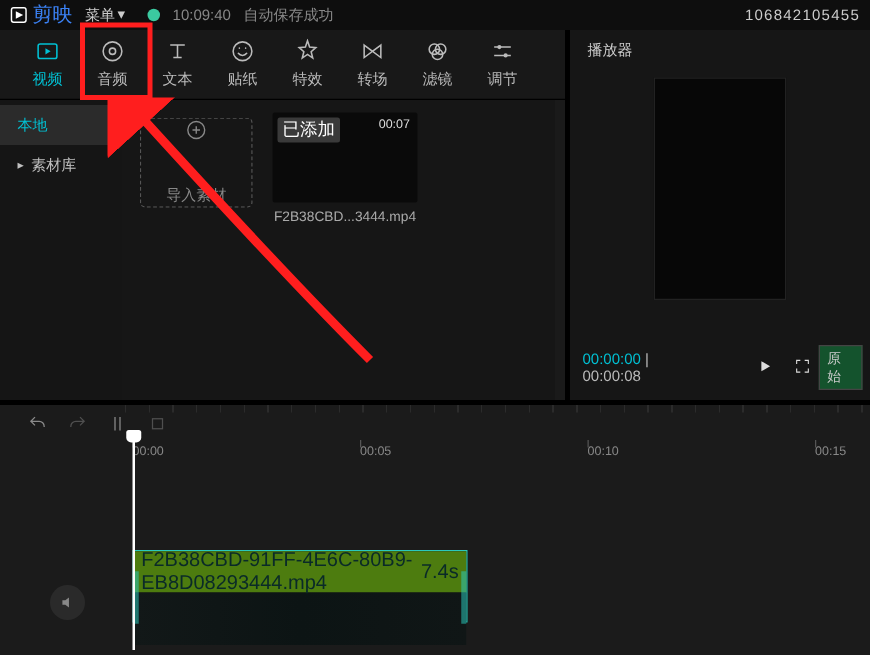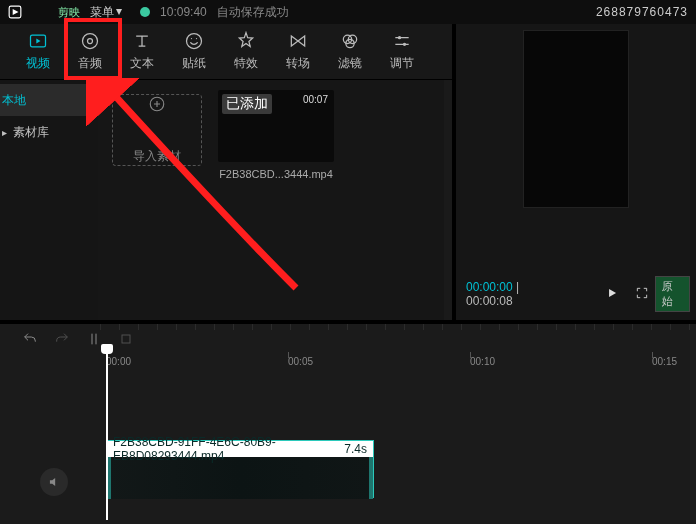--- a/index.html
+++ b/index.html
@@ -18,21 +18,21 @@
 .top-bar {
   height: 24px;
   background: #0e0e0e;
   display: flex;
   align-items: center;
   padding: 0 8px;
   gap: 10px;
 }
 .top-bar .logo { display: flex; align-items: center; gap: 4px; }
 .top-bar .logo svg { width: 14px; height: 14px; }
-.top-bar .app-name { color: #86efac; font-size: 11px; margin-left: 32px; }
+.top-bar .app-name { color: #3b82f6; font-size: 16px; }
 .top-bar .menu-trigger { color: #ccc; display: flex; gap: 2px; }
 .top-bar .status-dot { width: 10px; height: 10px; background: #3bc9a0; border-radius: 50%; margin-left: 8px; }
 .top-bar .autosave { color: #888; text-align: right; }
 .top-bar .spacer { flex: 1; }
 .top-bar .timestamp { color: #ccc; letter-spacing: 1px; }
 
 
 .tabs {
   position: absolute;
   top: 24px;
@@ -67,21 +67,21 @@
   left: 0;
   width: 98px;
   height: 240px;
   background: #151515;
   padding-top: 4px;
 }
 .sidebar-item {
   height: 32px;
   display: flex;
   align-items: center;
-  padding-left: 2px;
+  padding-left: 14px;
   gap: 6px;
   cursor: pointer;
 }
 .sidebar-item.active {
   background: #2b2b2b;
   color: #00c1d4;
 }
 .sidebar-item .arrow { font-size: 10px; }
 
 
@@ -283,24 +283,24 @@
 .video-clip {
   position: absolute;
   left: 106px;
   top: 56px;
   width: 268px;
   height: 58px;
   border: 1px solid #2bc9bb;
   background: #0f0f0f;
 }
 .video-clip .clip-header {
-  height: 16px;
-  background: #ffffff;
+  height: 33px;
+  background: #4d7c0f;
   color: #0a2a28;
-  font-size: 12px;
+  font-size: 16px;
   display: flex;
   align-items: center;
   padding: 0 6px;
   gap: 6px;
 }
 .video-clip .clip-body {
   height: 42px;
   background: linear-gradient(90deg, #121818 0, #0c1414 50%, #101616 100%);
 }
 .video-clip::before, .video-clip::after {
@@ -349,21 +349,21 @@
     <span class="app-name">剪映</span>
   </div>
   <div class="menu-trigger">
     <span>菜单</span>
     <span>▾</span>
   </div>
   <div class="status-dot"></div>
   <span class="autosave">10:09:40</span>
   <span class="autosave">自动保存成功</span>
   <div class="spacer"></div>
-  <span class="timestamp">268879760473</span>
+  <span class="timestamp">106842105455</span>
 </div>
 
 <div class="tabs">
   <div class="tab active">
     <svg viewBox="0 0 24 24">
         <rect x="3" y="5" width="18" height="14" rx="2" fill="none" stroke="currentColor" stroke-width="1.5"></rect>
         <path d="M10 9l5 3-5 3z" fill="currentColor"></path>
       </svg>
     <span class="tab-label">视频</span>
   </div>
@@ -438,20 +438,21 @@
   <div class="clip-item">
     <div class="clip-thumb">
       <span class="badge">已添加</span>
       <span class="duration">00:07</span>
     </div>
     <div class="clip-name">F2B38CBD...3444.mp4</div>
   </div>
 </div>
 
 <div class="player-panel">
+  <div class="player-title">播放器</div>
   <div class="player-video"></div>
   <div class="player-controls">
     <span class="player-time">
       <span class="cur">00:00:00</span>
       <span class="sep"> | </span>
       <span class="total">00:00:08</span>
     </span>
     <span class="spacer2"></span>
     <span class="play-btn">
       <svg viewBox="0 0 24 24">

